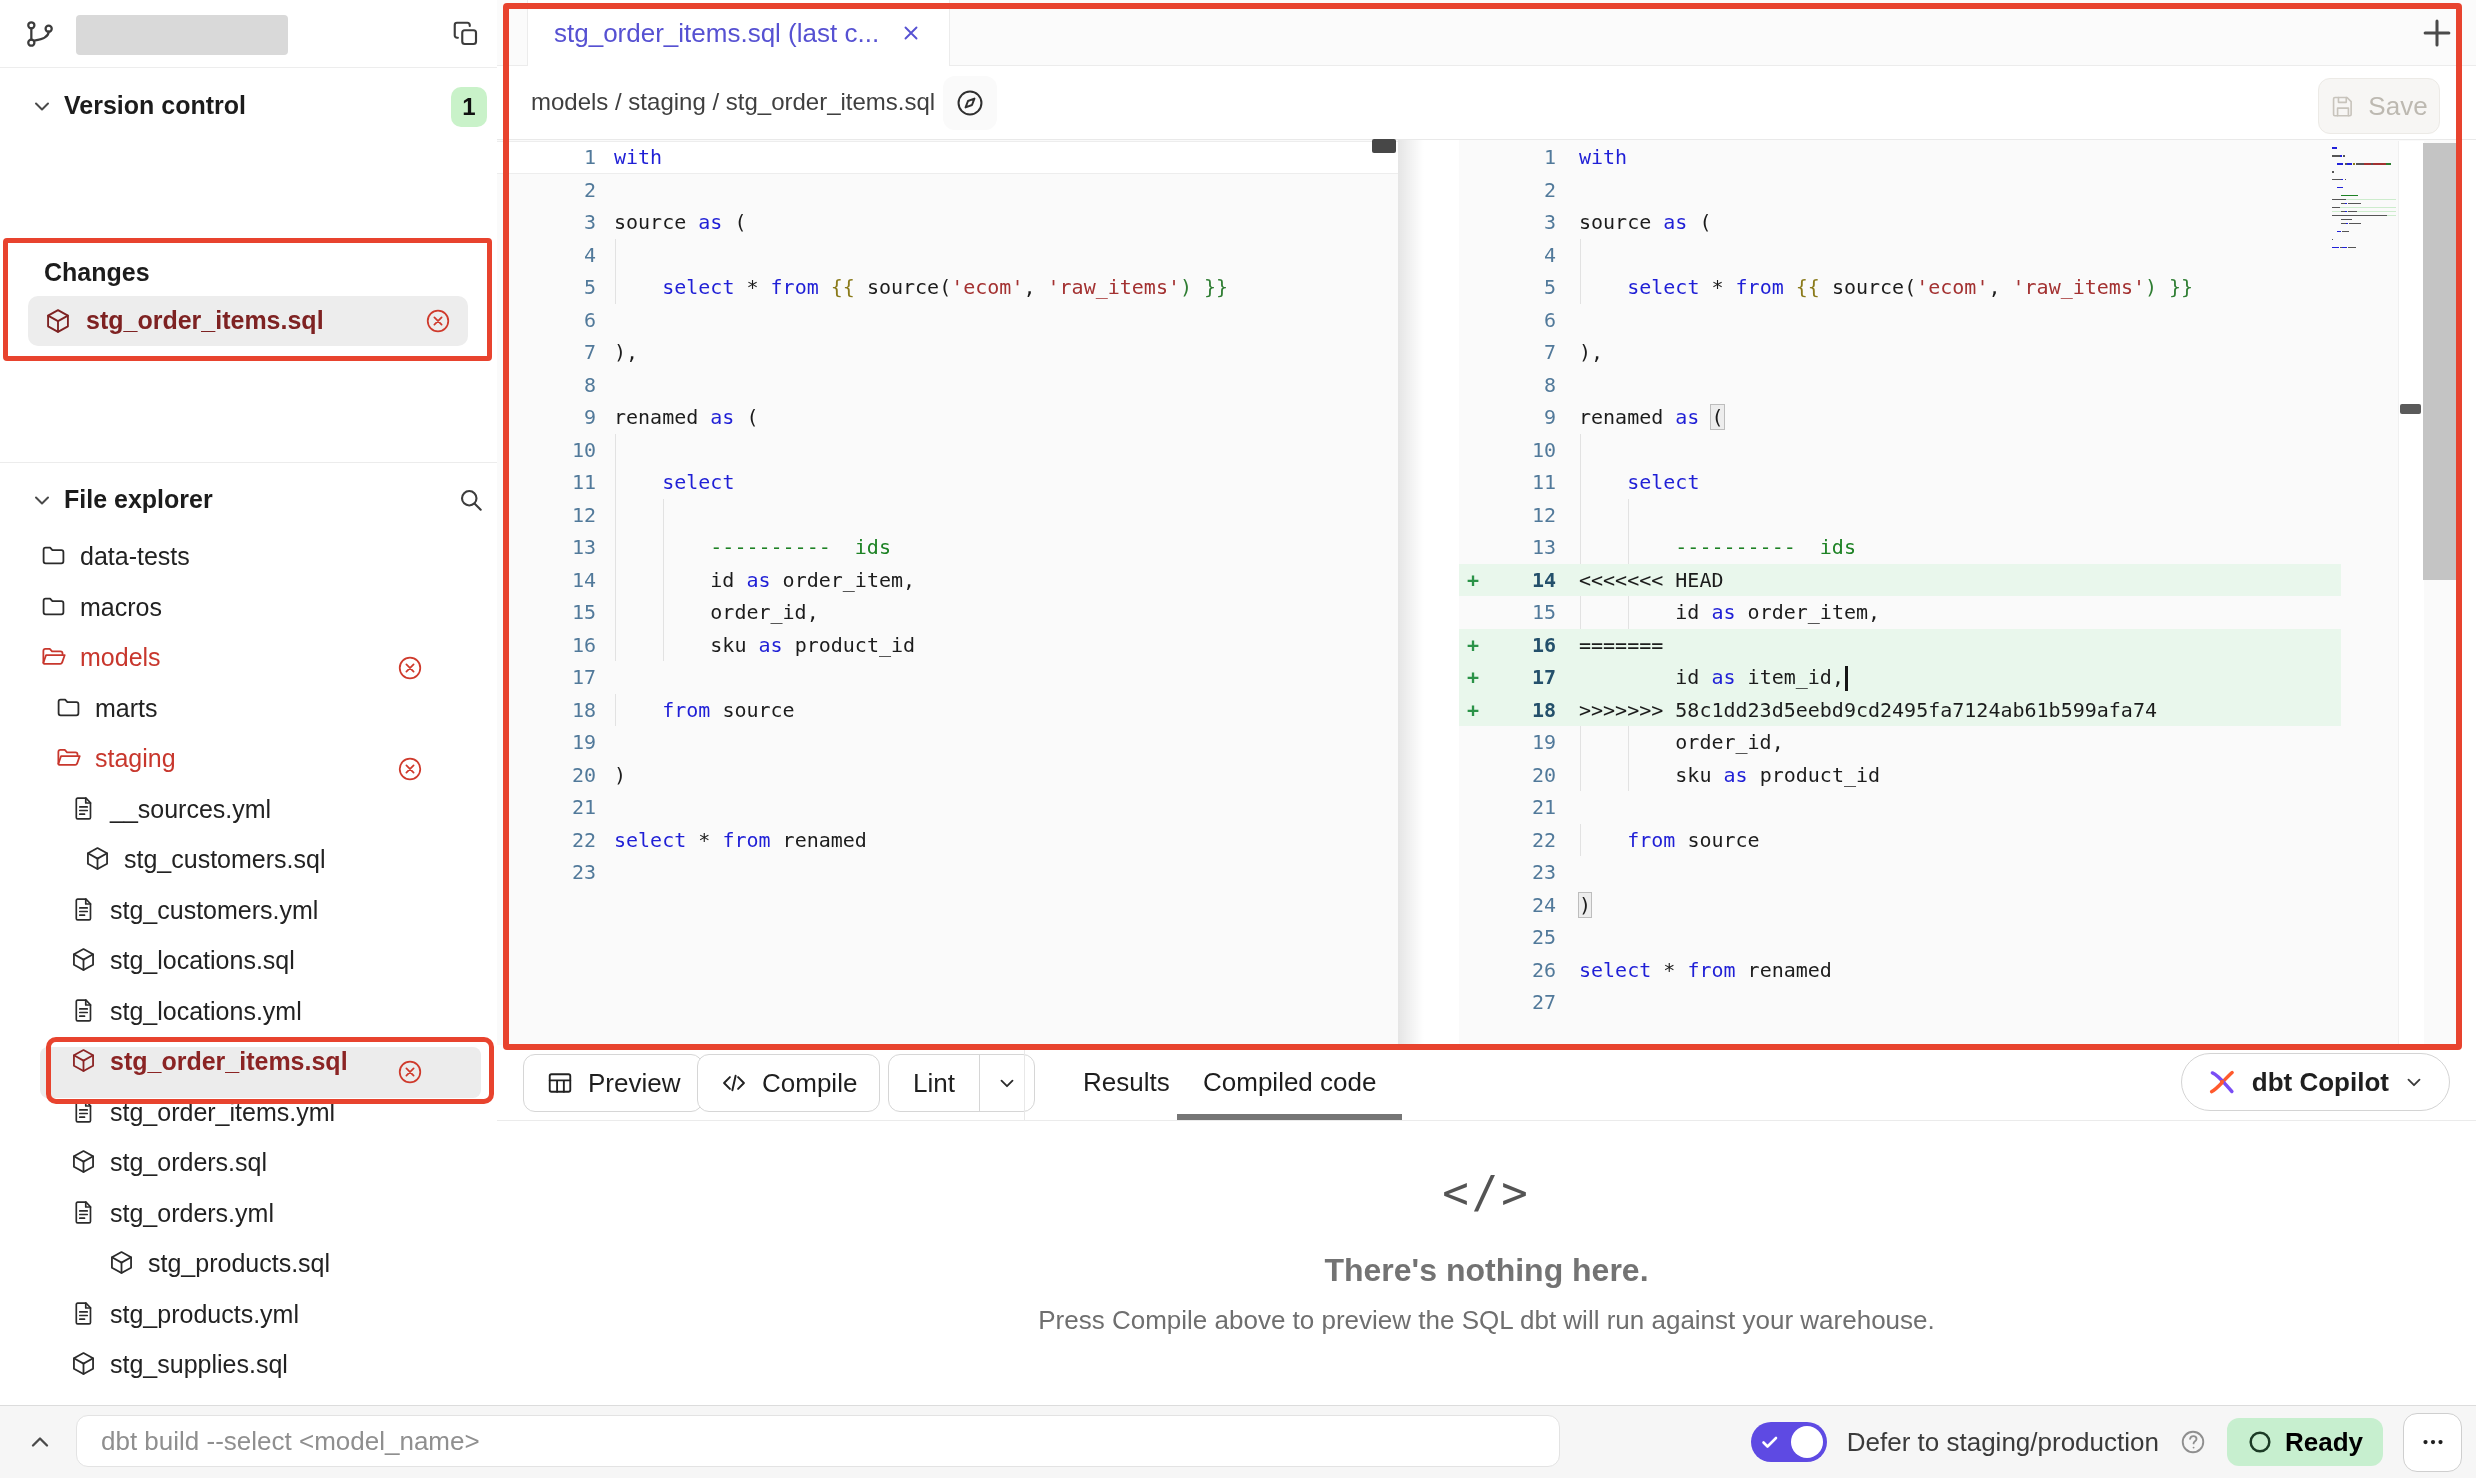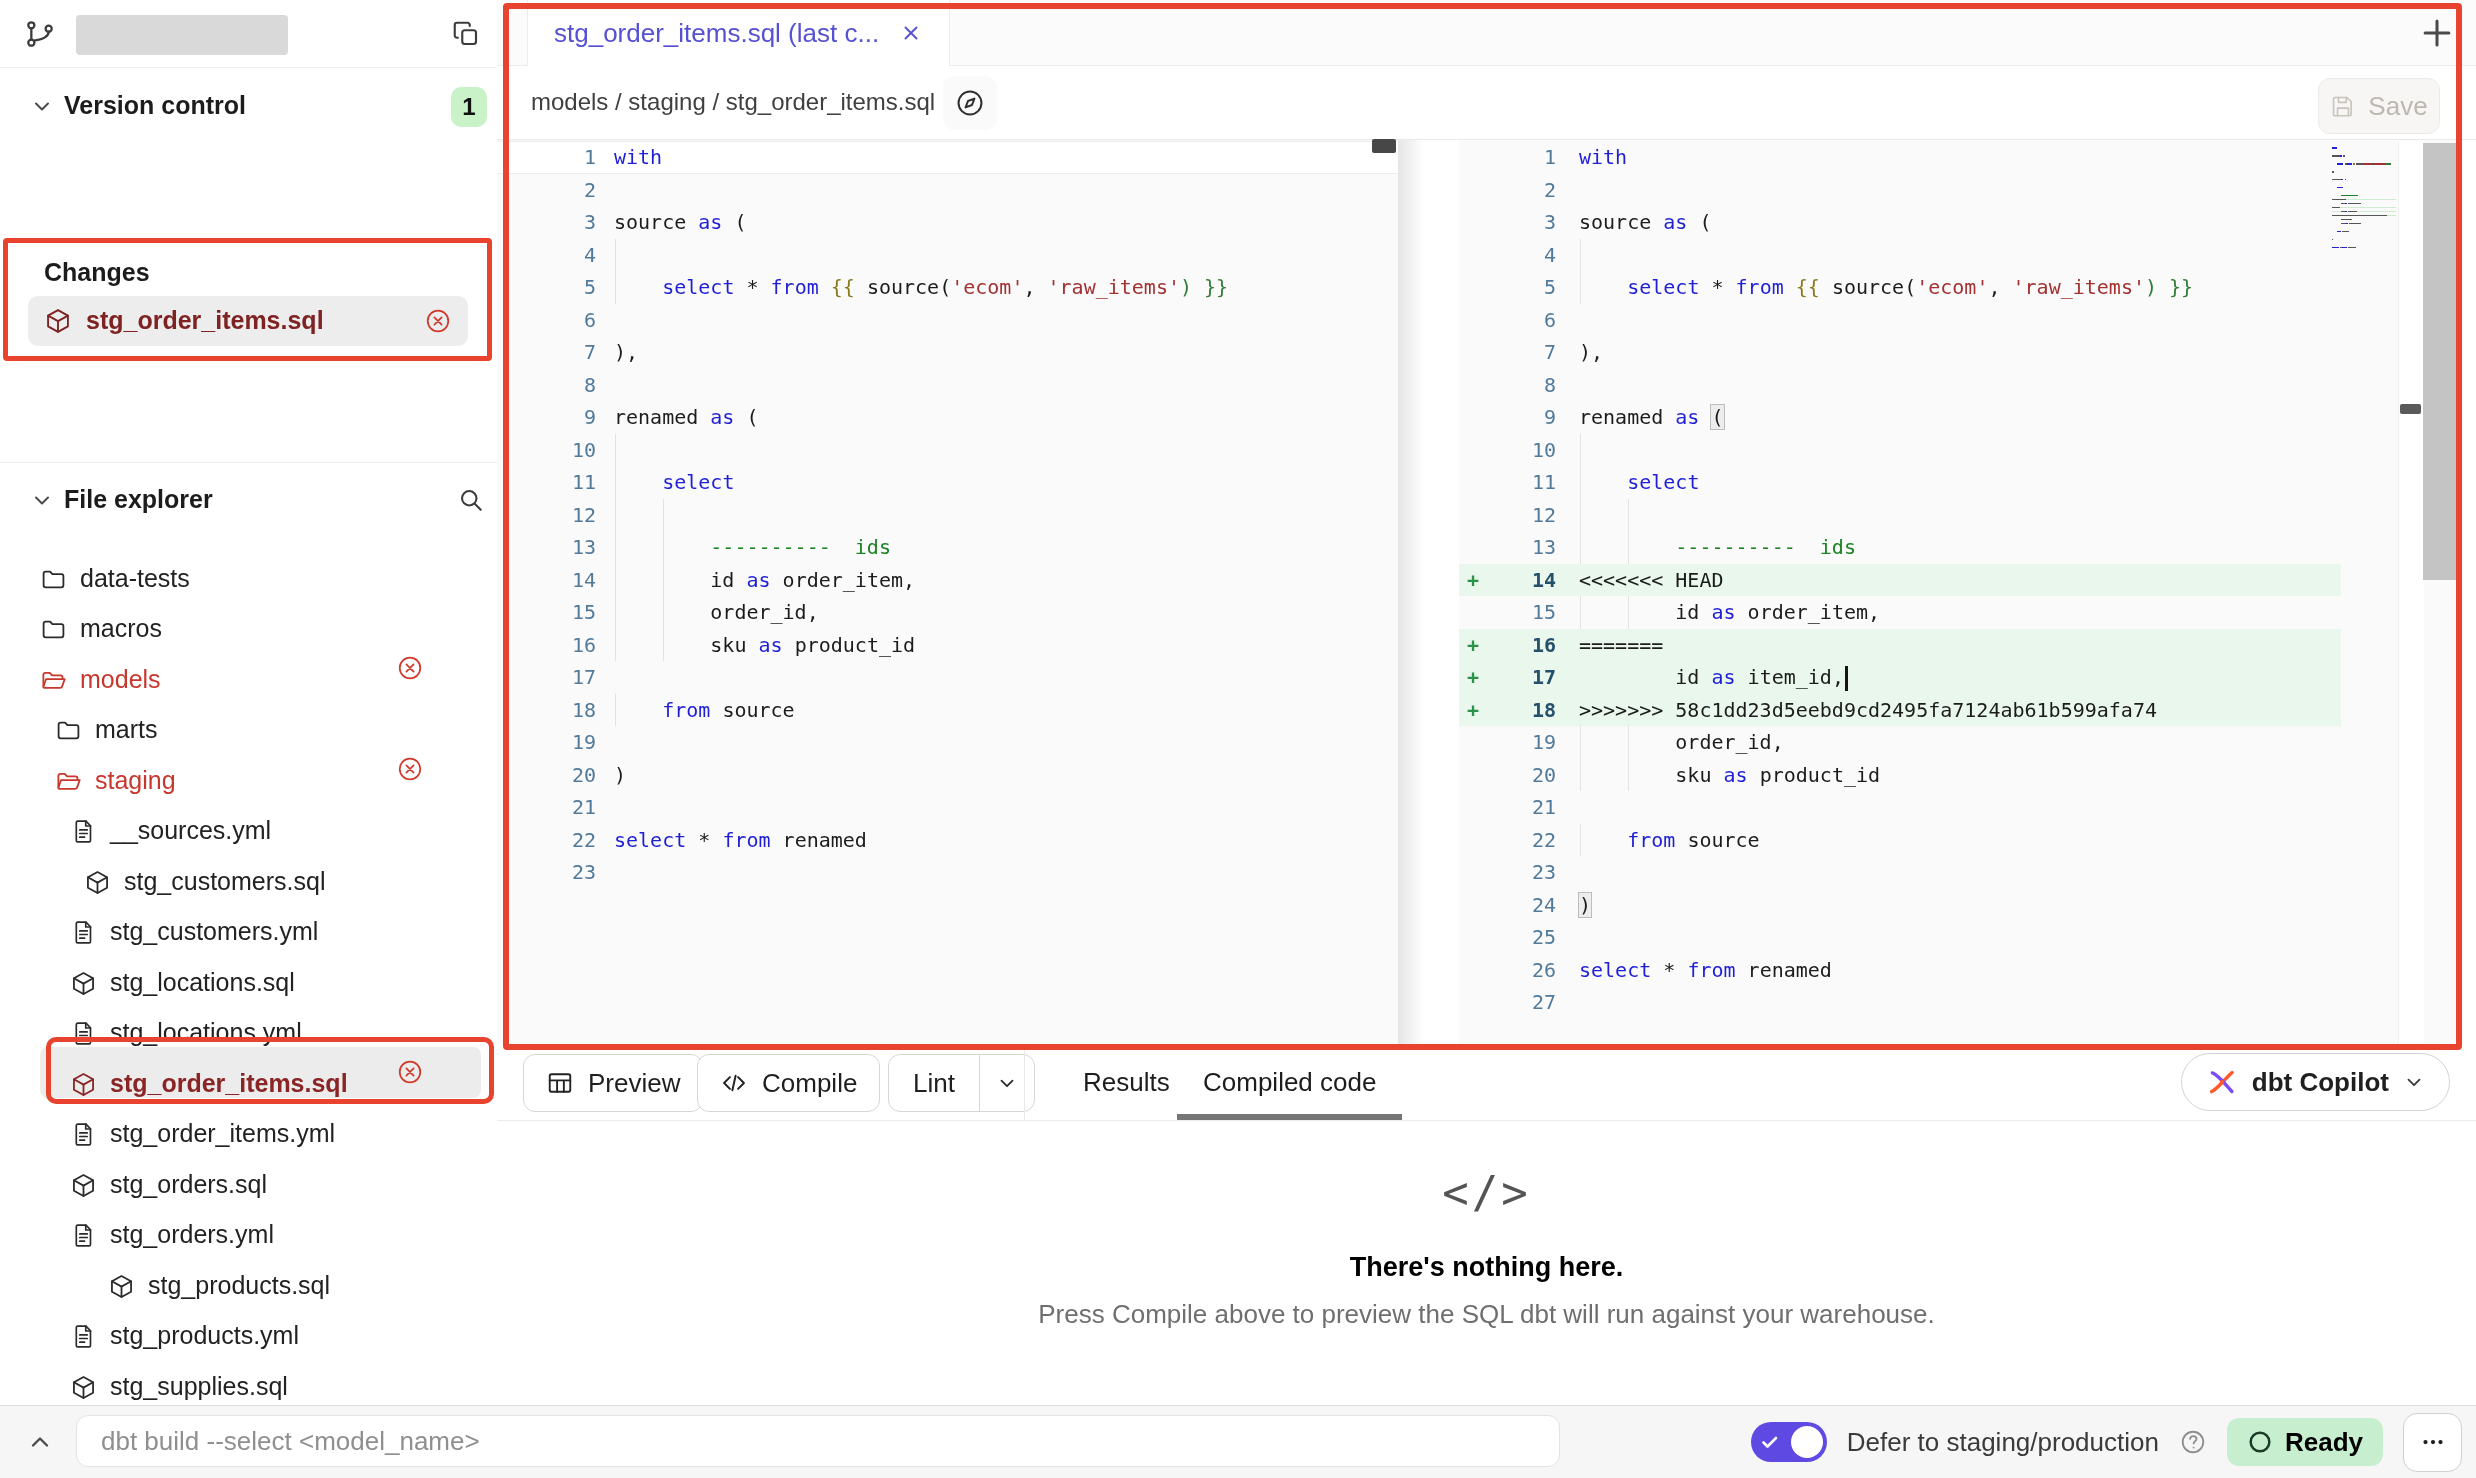--- a/index.html
+++ b/index.html
@@ -30,21 +30,21 @@
   .changes-label{position:absolute;left:44px;top:258px;font-size:25px;font-weight:700;color:#1c1c1c;}
   .file-chip{position:absolute;left:28px;top:296px;width:440px;height:50px;background:#ededed;border-radius:10px;}
   .file-chip .chip-icon{position:absolute;left:16px;top:11px;width:28px;height:28px;color:#7e2222;}
   .file-chip .chip-label{position:absolute;left:58px;top:10px;font-size:25px;font-weight:600;color:#7e2222;}
   .file-chip .chip-x{position:absolute;right:16px;top:11px;width:28px;height:28px;color:#cf3a2c;}
   .fe-divider{position:absolute;left:0;top:462px;width:100%;height:1px;background:#ececec;}
   .search-icon{position:absolute;right:20px;top:8px;width:28px;height:28px;color:#3c3c3c;cursor:pointer;}
 
   
   #file-tree{position:absolute;left:0;top:542px;width:100%;}
-  .trow{position:relative;height:50.5px;display:flex;align-items:flex-end;font-size:25px;color:#222;cursor:pointer;}
+  .trow{position:relative;height:50.5px;display:flex;align-items:flex-start;font-size:25px;color:#222;cursor:pointer;}
   .trow .ticon{width:27px;height:27px;margin-right:13px;flex:0 0 auto;color:#2b2b2b;}
   .trow.red{color:#c8372d;}
   .trow.red .ticon{color:#c8372d;}
   .trow.sel{background:#ececec;border-radius:8px;color:#8b2424;font-weight:700;}
   .trow.sel .ticon{color:#8b2424;}
   .trow .xicon{position:absolute;width:28px;height:28px;color:#cf3a2c;top:11px;}
 
   
   #statusbar{position:absolute;left:0;top:1405px;width:2476px;height:73px;background:#f6f6f6;border-top:1px solid #dcdcdc;box-sizing:border-box;}
   .collapse-chev{position:absolute;left:26px;top:22px;width:28px;height:28px;color:#4a4a4a;cursor:pointer;}
@@ -135,21 +135,21 @@
   .copilot-btn{position:absolute;right:26px;top:8px;height:58px;border:1.5px solid #d4d4d4;border-radius:29px;background:#fff;
                display:flex;align-items:center;gap:14px;padding:0 24px;cursor:pointer;box-sizing:border-box;}
   .copilot-btn .logo{width:32px;height:32px;}
   .copilot-btn .cplabel{font-size:26px;font-weight:600;color:#1f1f1f;}
   .copilot-btn .icon{width:22px;height:22px;color:#3a3a3a;}
 
   
   #results{position:absolute;left:497px;top:1121px;width:1979px;height:284px;background:#fff;}
   .empty{position:absolute;left:0;top:46px;width:100%;display:flex;flex-direction:column;align-items:center;}
   .empty .eicon{font-family:"DejaVu Sans Mono",monospace;font-size:44px;color:#545454;letter-spacing:3px;}
-  .empty .etitle{margin-top:34px;font-size:27px;font-weight:700;color:#000000;}
+  .empty .etitle{margin-top:34px;font-size:32px;font-weight:700;color:#737373;}
   .empty .esub{margin-top:16px;font-size:26px;color:#6f6f6f;}
 
   
   .annot{position:absolute;border:6px solid #e8432e;border-radius:4px;pointer-events:none;z-index:50;}
   #annot-changes{left:3px;top:238px;width:479px;height:113px;border-width:5px;}
   #annot-file{left:46px;top:1037px;width:438px;height:57px;border-width:5px;border-radius:10px;}
   #annot-editor{left:503px;top:3px;width:1947px;height:1035px;}
 </style>
 </head>
 <body>

